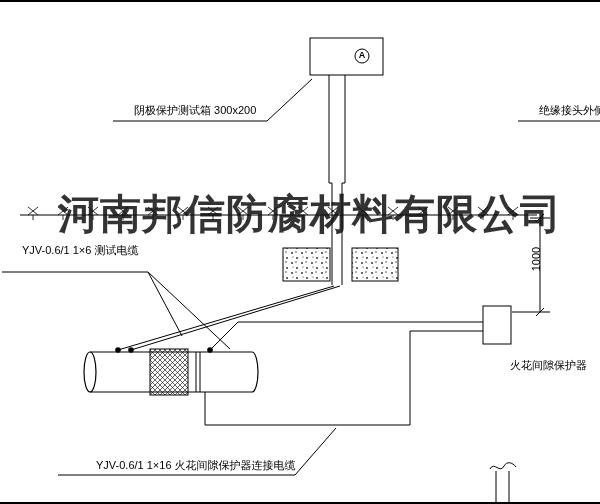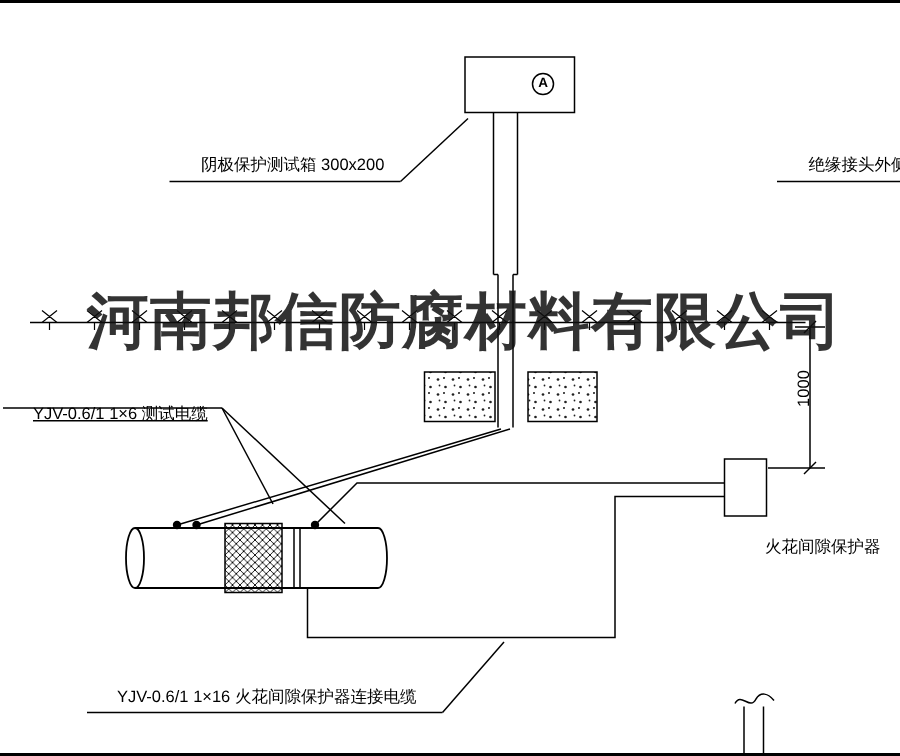--- a/index.html
+++ b/index.html
@@ -168,23 +168,23 @@
       <path d="M490,469 C494,461 500,474 504,466 C507,461 512,462 516,467"></path>
     </g>
   </svg>
 
   <div class="watermark">河南邦信防腐材料有限公司</div>
 
   <div class="lbl" style="left:114px;top:104px;">阴极保护测试箱 300x200</div>
 
   <div class="lbl" style="left:519px;top:104px;">绝缘接头外侧电缆</div>
 
-  <div class="lbl" style="left:2px;top:270px;text-decoration:underline;">YJV-0.6/1 1×6  测试电缆</div>
+  <div class="lbl" style="left:2px;top:244px;">YJV-0.6/1 1×6  测试电缆</div>
 
   <div class="lbl" style="left:490px;top:359px;">火花间隙保护器</div>
 
-  <div class="lbl" style="left:58px;top:459px;">YJV-0.6/1 1×16  火花间隙保护器连接电缆</div>
+  <div class="lbl" style="left:76px;top:459px;">YJV-0.6/1 1×16  火花间隙保护器连接电缆</div>
 
   <div class="meter">A</div>
 
   <div class="dim-vert">1000</div>
 
 </div>
 
 </body></html>

